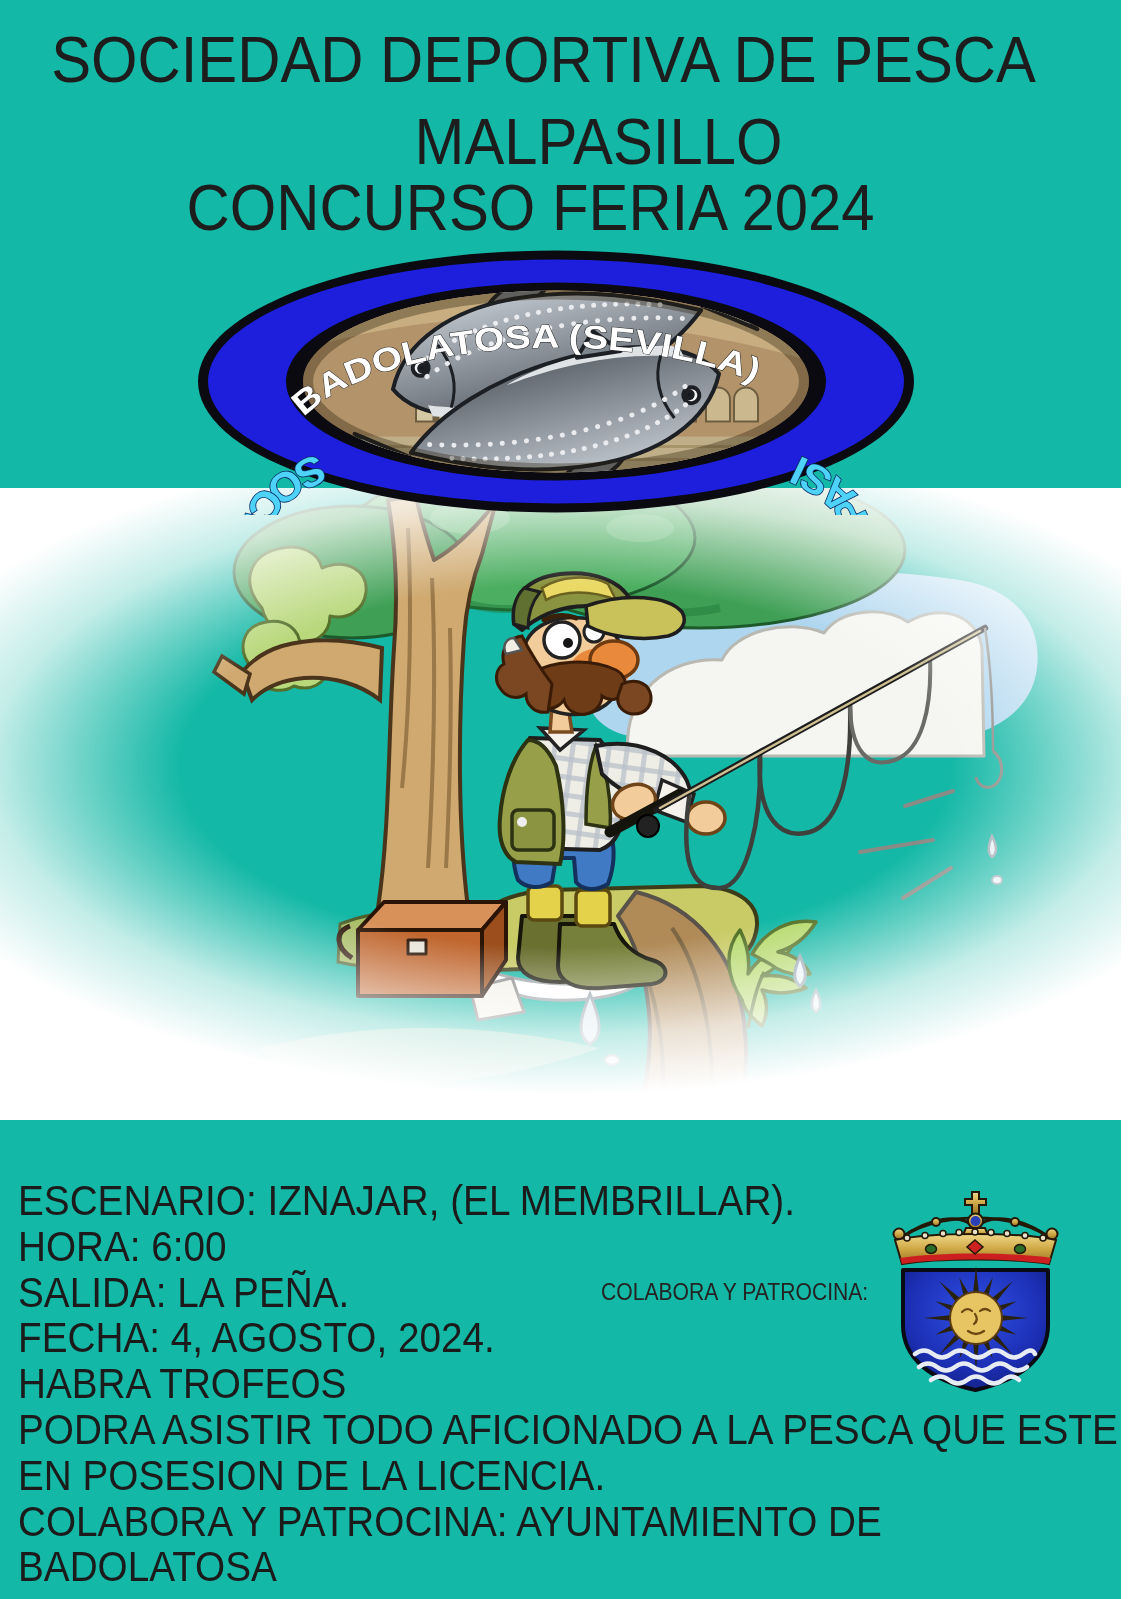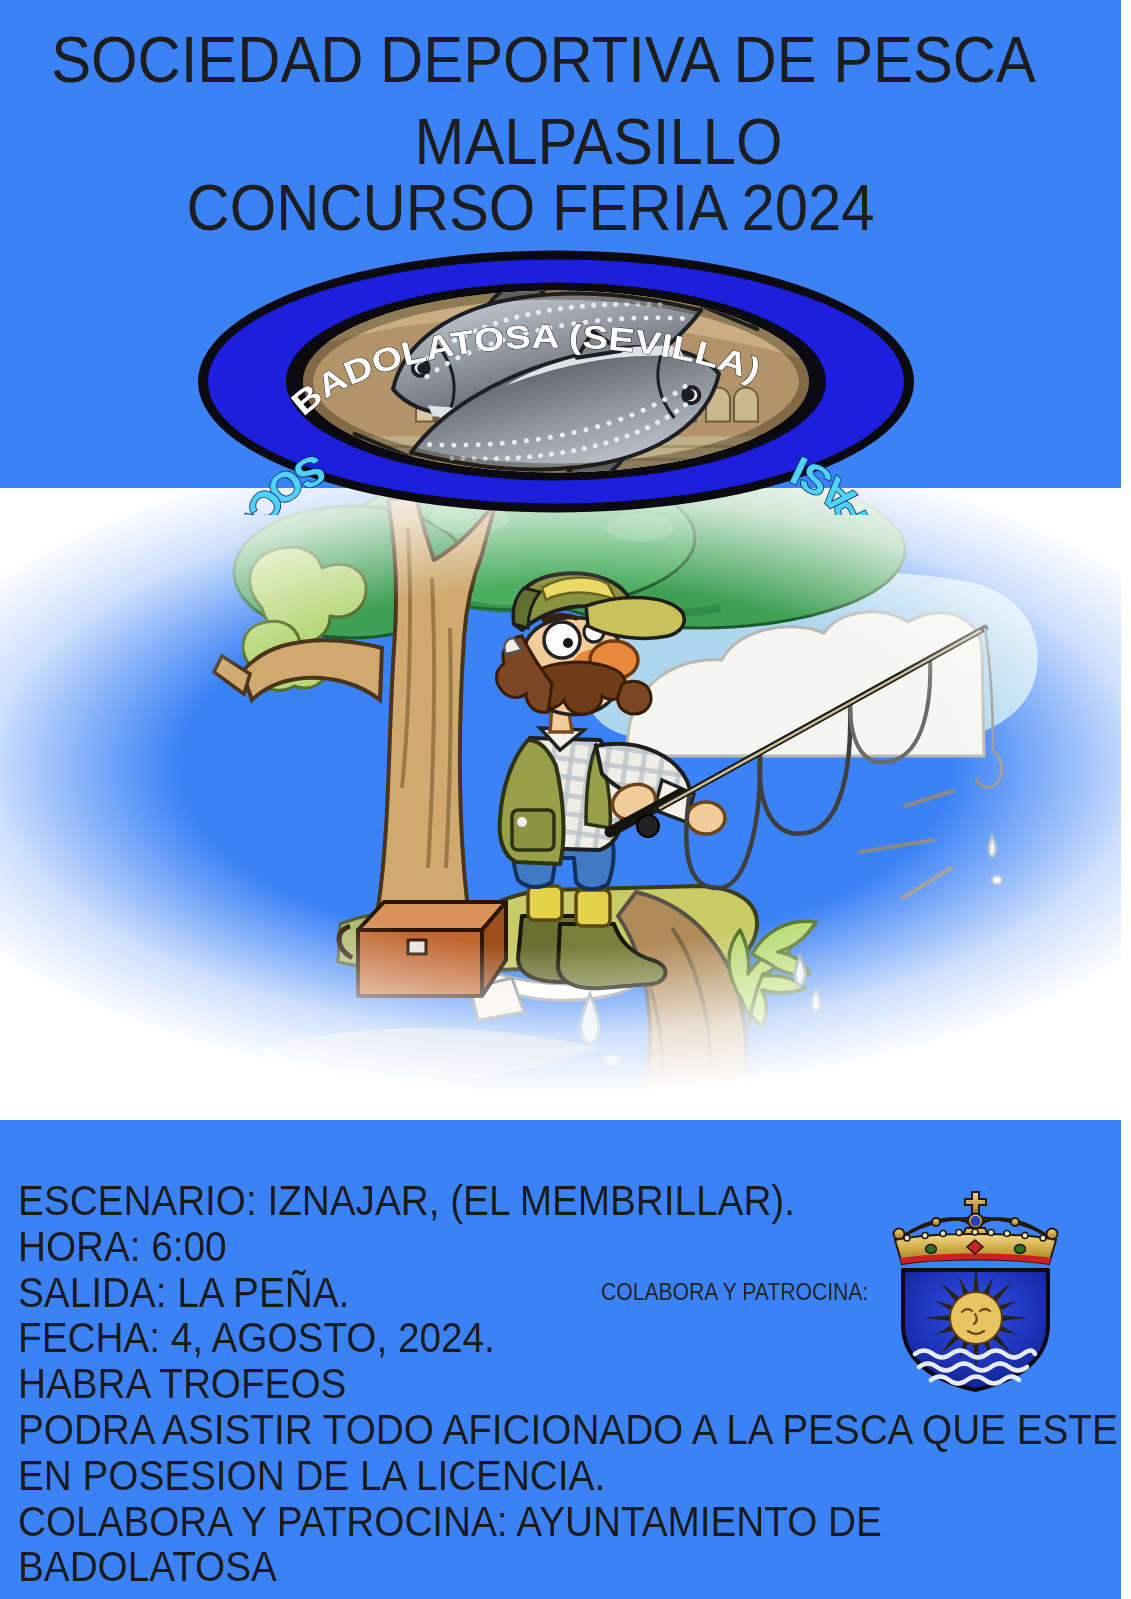--- a/index.html
+++ b/index.html
@@ -1,17 +1,17 @@
 <!DOCTYPE html>
 <html><head>
 <meta charset="utf-8">
 <style>
   html,body{margin:0;padding:0;background:#ffffff;}
   .poster{
-    position:relative;width:1121px;height:1599px;background:#3b82f6;
+    position:relative;width:1121px;height:1599px;background:#14b8a6;
     overflow:hidden;font-family:"Liberation Sans", sans-serif;color:#1c1c1c;
   }
   
   .t-line{
     position:absolute;left:0;width:100%;text-align:center;
     font-size:65px;line-height:65px;white-space:nowrap;color:#1d1d1d;
   }
   .t1{top:27px;transform:translateX(-17px) scaleX(0.92);}
   .t2{top:109px;transform:translateX(38px) scaleX(0.92);}
   .t3{top:175px;transform:translateX(-30px) scaleX(0.92);}

